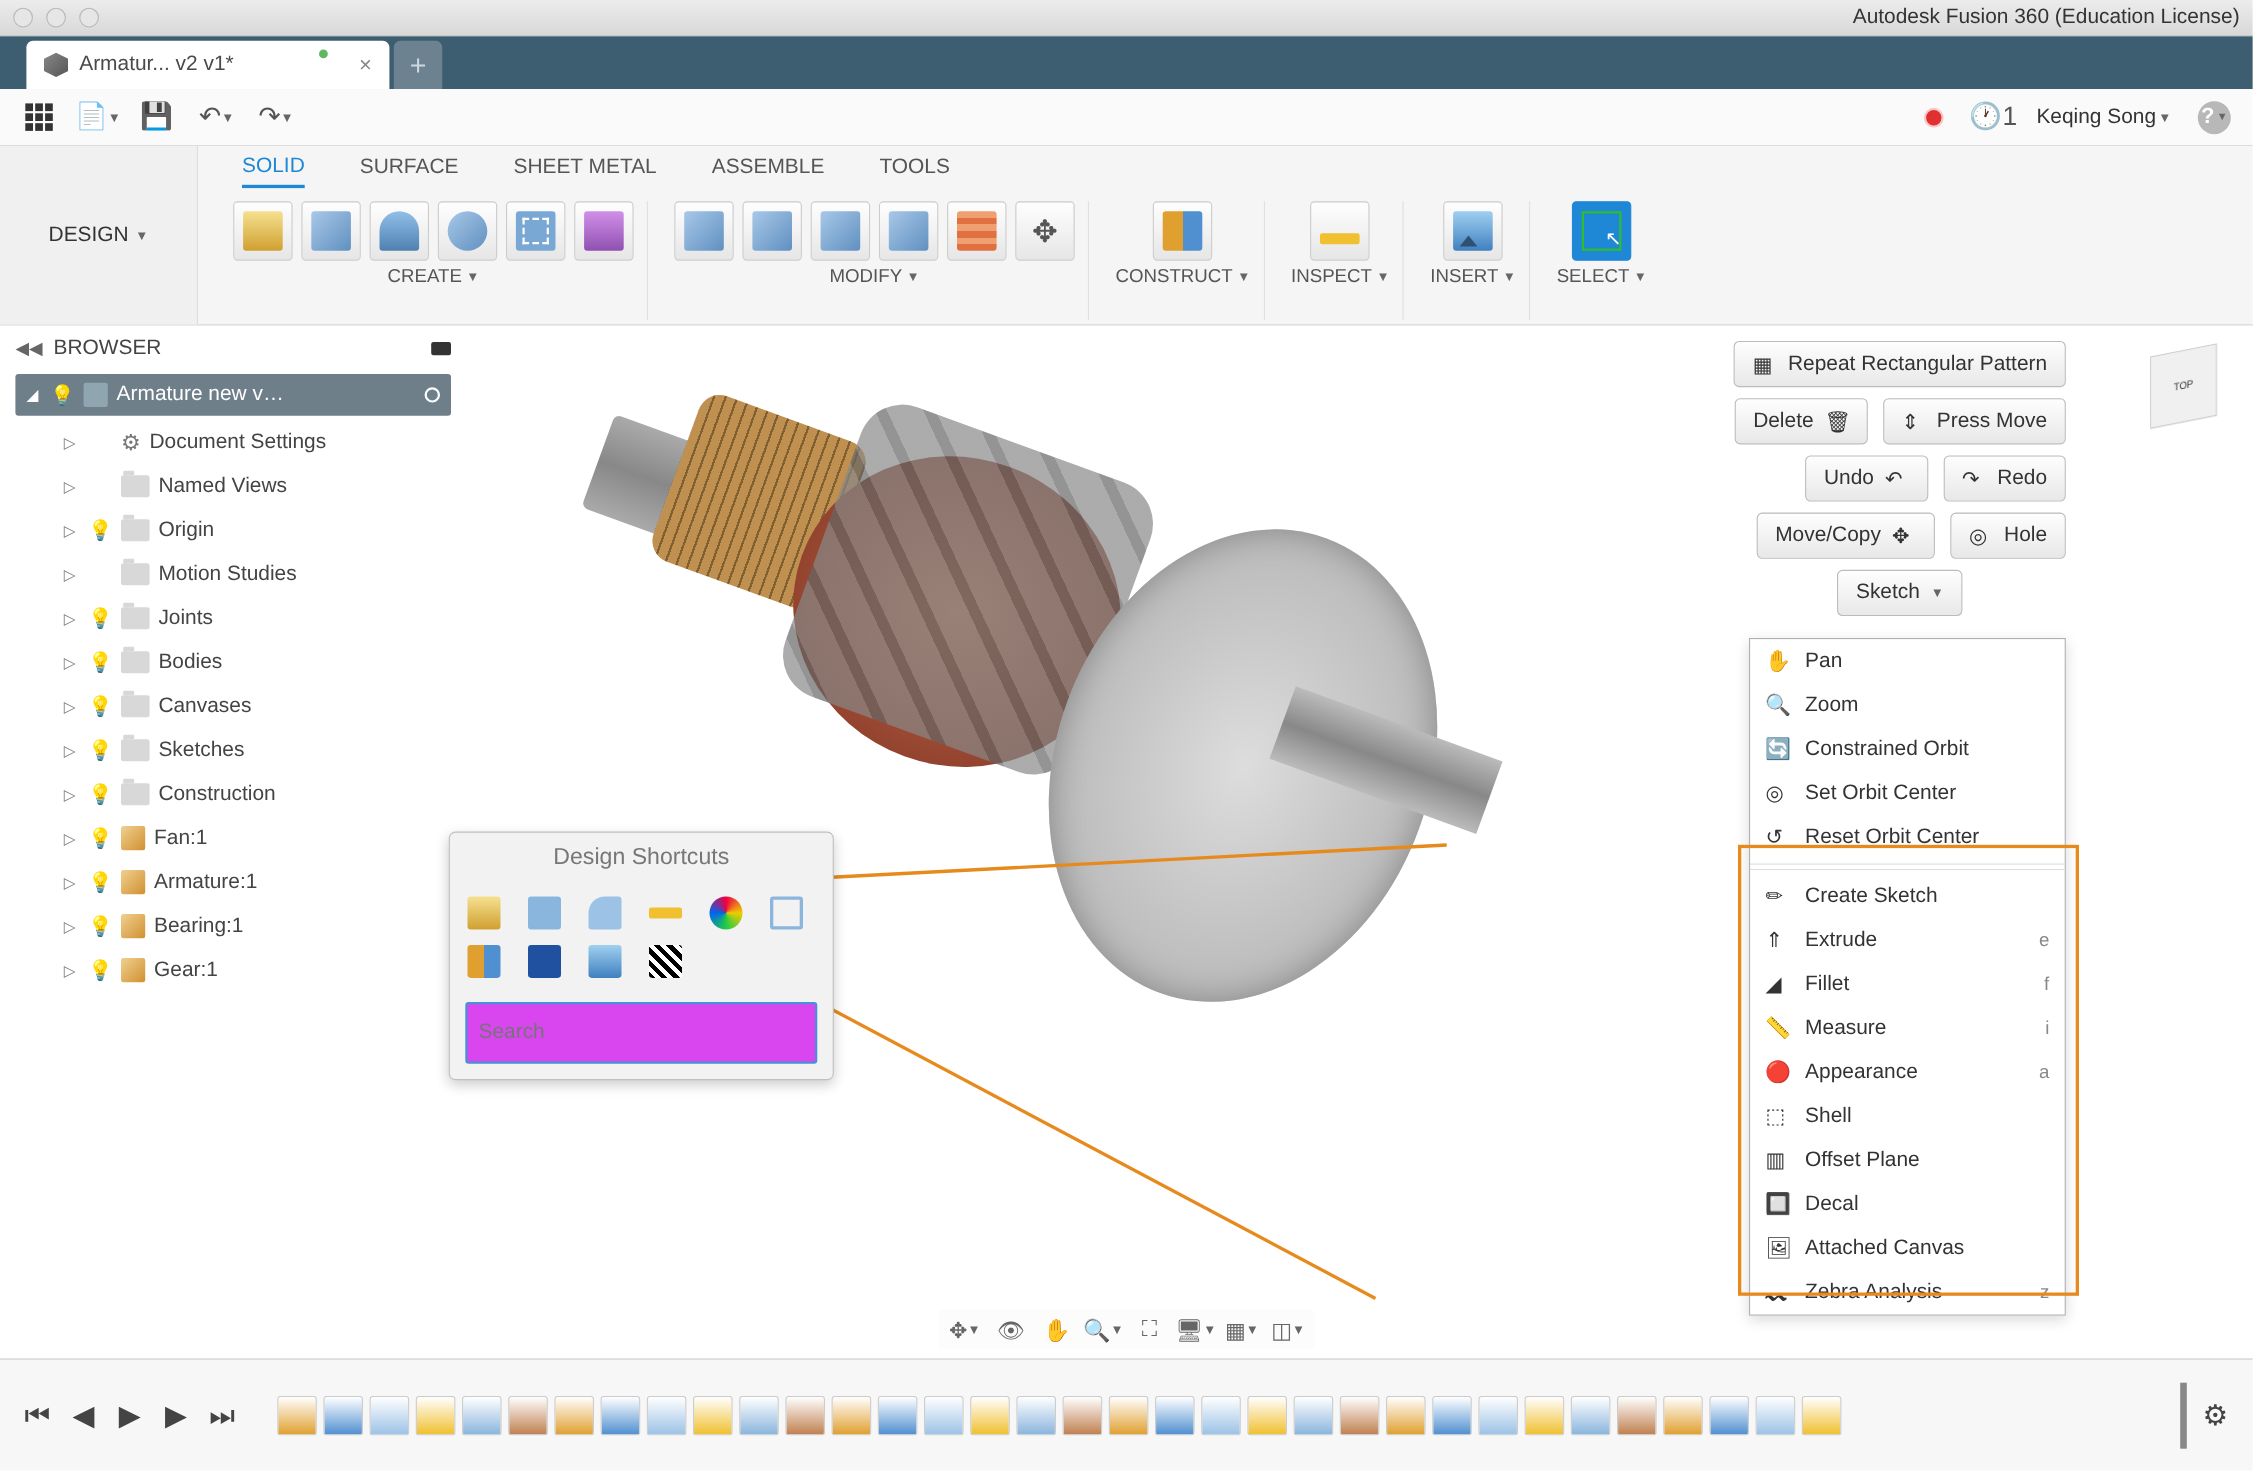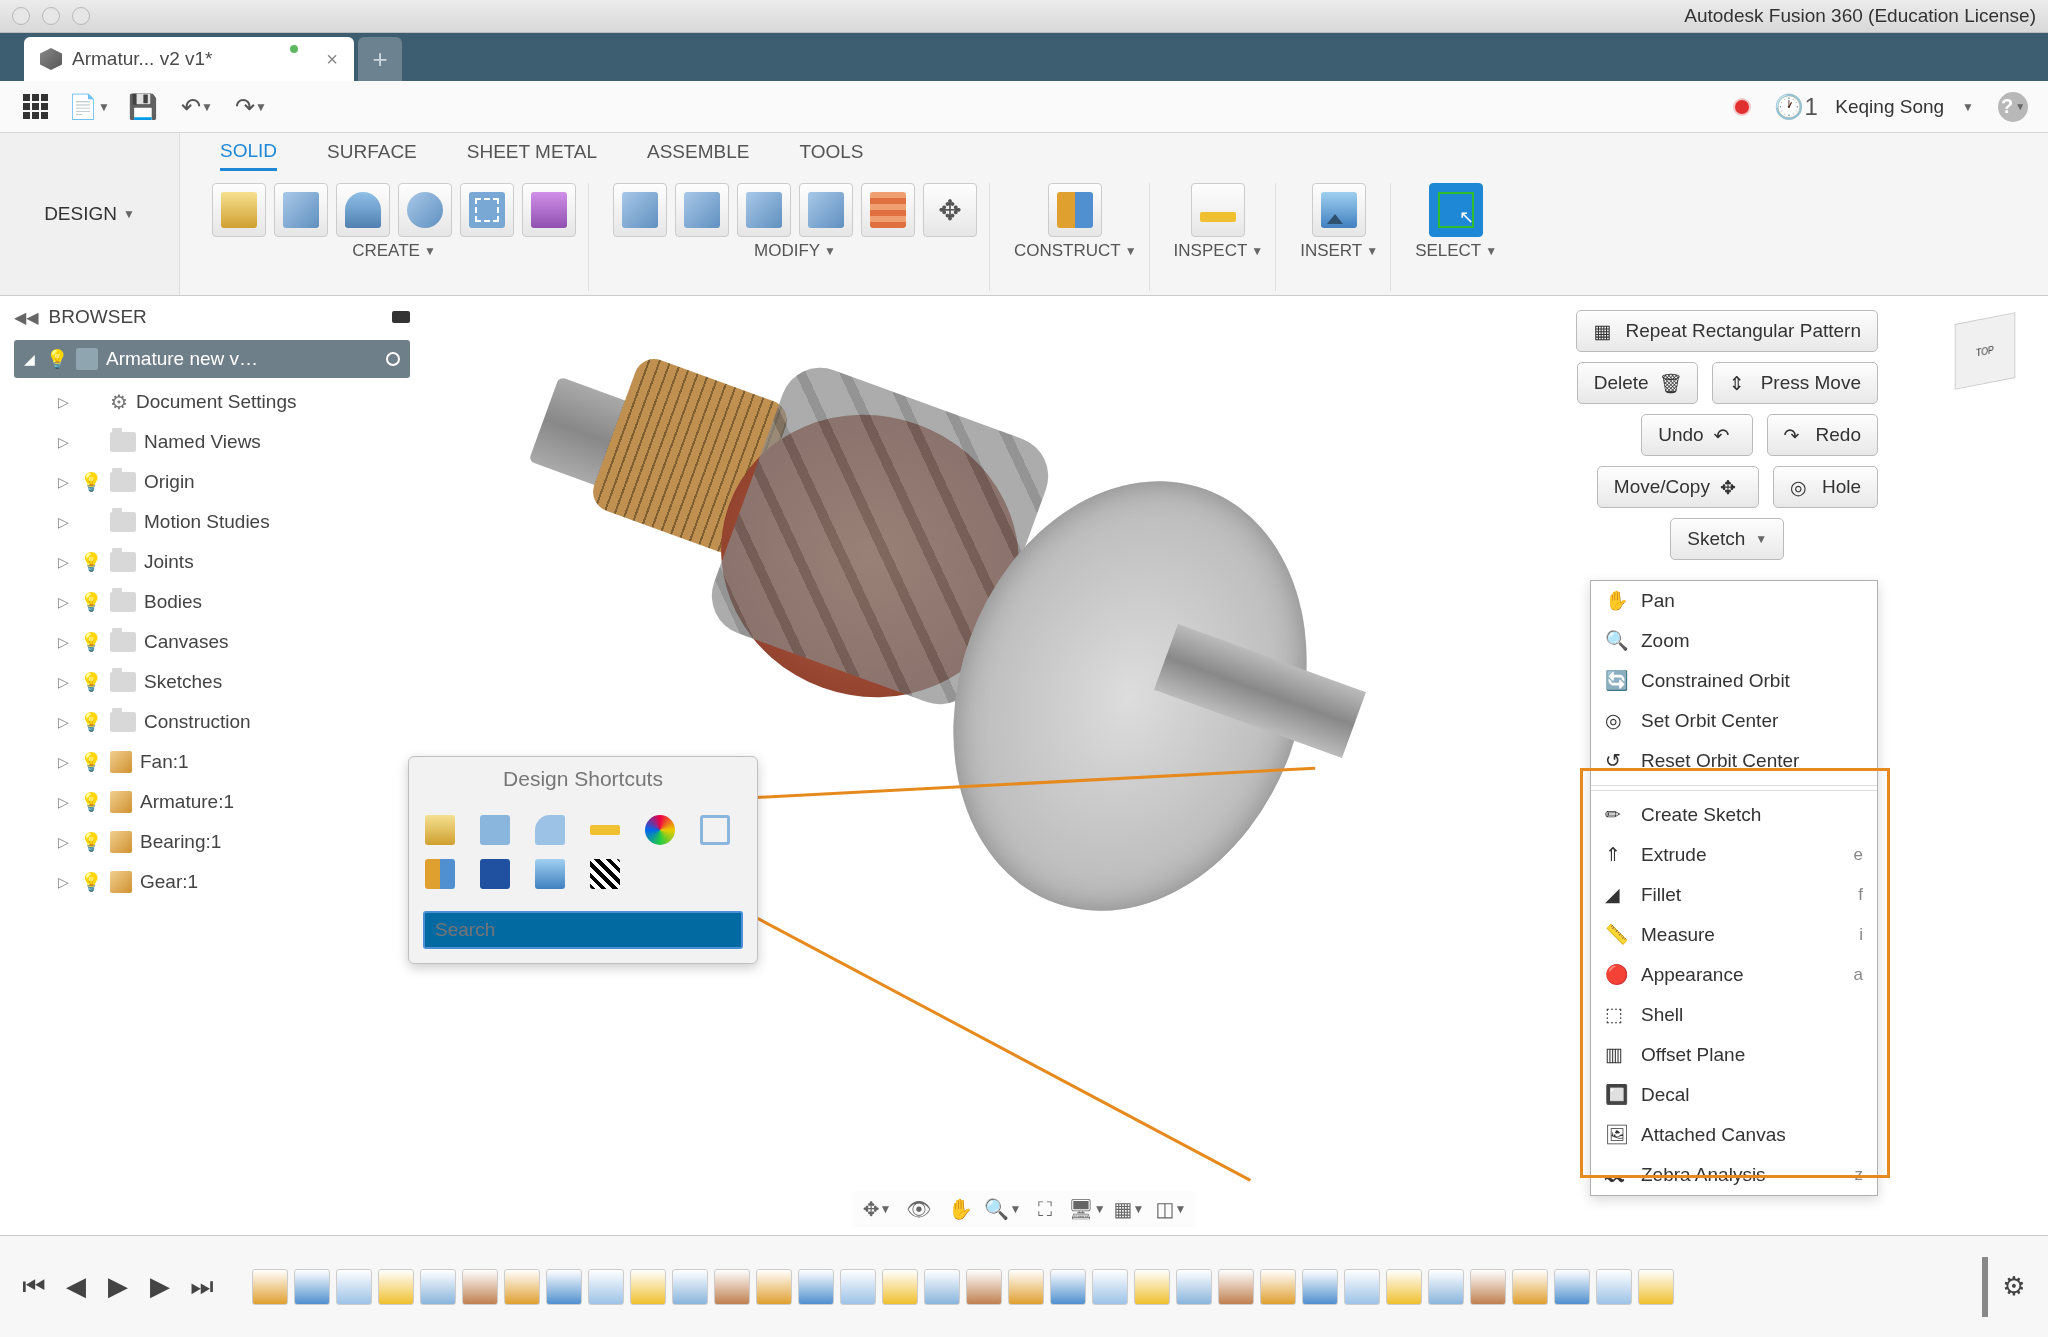--- a/index.html
+++ b/index.html
@@ -19,21 +19,21 @@
 .doctab .x { color: #888; font-size: 20px; margin-left: auto; }
 .newtab { width: 44px; height: 44px; background: #6d8291; border-radius: 6px 6px 0 0; display: flex; align-items: center; justify-content: center; color: #cdd7dd; font-size: 26px; }
 
 
 .qat { height: 52px; background: #fafafa; border-bottom: 1px solid #d6d6d6; display: flex; align-items: center; padding: 0 20px; gap: 24px; }
 .qat .ic { width: 30px; height: 30px; display: flex; align-items: center; justify-content: center; color: #555; font-size: 24px; }
 .qat .grid9 { display: grid; grid-template-columns: repeat(3,7px); gap: 2px; }
 .qat .grid9 span { width: 7px; height: 7px; background: #333; }
 .qat .spacer { flex: 1; }
 .qat .rec { width: 18px; height: 18px; border-radius: 50%; background: #e03030; border: 2px solid #f8c8c8; }
-.qat .user { font-size: 19px; color: #333; display: flex; align-items: center; gap: 18px; }
+.qat .user { font-size: 19px; color: #333; display: flex; align-items: center; gap: 2px; }
 .qat .help { width: 30px; height: 30px; border-radius: 50%; background: #b8b8b8; color: #fff; display: flex; align-items: center; justify-content: center; font-size: 20px; font-weight: bold; }
 .caret { font-size: 12px; color: #666; }
 
 
 .ribbon { height: 163px; background: #f5f5f5; border-bottom: 1px solid #ccc; display: flex; padding-left: 0; }
 .ws-switch { width: 180px; display: flex; align-items: center; justify-content: center; border-right: 1px solid #ddd; font-size: 19px; color: #333; gap: 6px; background: #f0f0f0; }
 .ribbon-main { flex: 1; display: flex; flex-direction: column; }
 .ribbon-tabs { height: 44px; display: flex; gap: 50px; padding-left: 40px; align-items: center; }
 .rtab { font-size: 19px; color: #555; padding-bottom: 6px; }
 .rtab.active { color: #1e88d6; border-bottom: 3px solid #1e88d6; font-weight: 500; }
@@ -93,21 +93,21 @@
 .ctx-menu .mi.sub::after { content: "▶"; margin-left: auto; color: #666; font-size: 12px; }
 .ctx-menu .sep { height: 1px; background: #ddd; margin: 4px 0; }
 .ctx-highlight { position: absolute; border: 3px solid #e68a1e; pointer-events: none; }
 
 
 .shortcuts { position: absolute; top: 460px; left: 408px; width: 350px; background: #f2f2f2; border: 1px solid #c0c0c0; border-radius: 6px; box-shadow: 0 4px 12px rgba(0,0,0,.2); }
 .shortcuts .sh-title { text-align: center; padding: 10px; color: #777; font-size: 21px; }
 .shortcuts .sh-grid { display: grid; grid-template-columns: repeat(6, 1fr); gap: 14px; padding: 14px 16px; }
 .shortcuts .si { width: 30px; height: 30px; }
 .shortcuts .sh-search { margin: 8px 14px 14px; }
-.shortcuts input { width: 100%; height: 38px; border: 2px solid #4a90d6; border-radius: 3px; padding: 16px 10px; font-size: 19px; background: #0369a1; }
+.shortcuts input { width: 100%; height: 56px; border: 2px solid #4a90d6; border-radius: 3px; padding: 16px 10px; font-size: 19px; background: #d946ef; }
 
 
 .conn-line { position: absolute; height: 3px; background: #e68a1e; transform-origin: left center; }
 
 
 .navbar { position: absolute; bottom: 8px; left: 50%; transform: translateX(-50%); display: flex; gap: 14px; align-items: center; background: rgba(250,250,250,.6); padding: 4px 10px; border-radius: 4px; }
 .navbar .nb { width: 28px; height: 28px; color: #666; font-size: 20px; display: flex; align-items: center; justify-content: center; }
 
 
 .timeline { position: absolute; left: 0; right: 0; bottom: 0; height: 102px; background: #f7f7f7; border-top: 1px solid #ccc; display: flex; align-items: center; padding: 0 18px; gap: 10px; }

